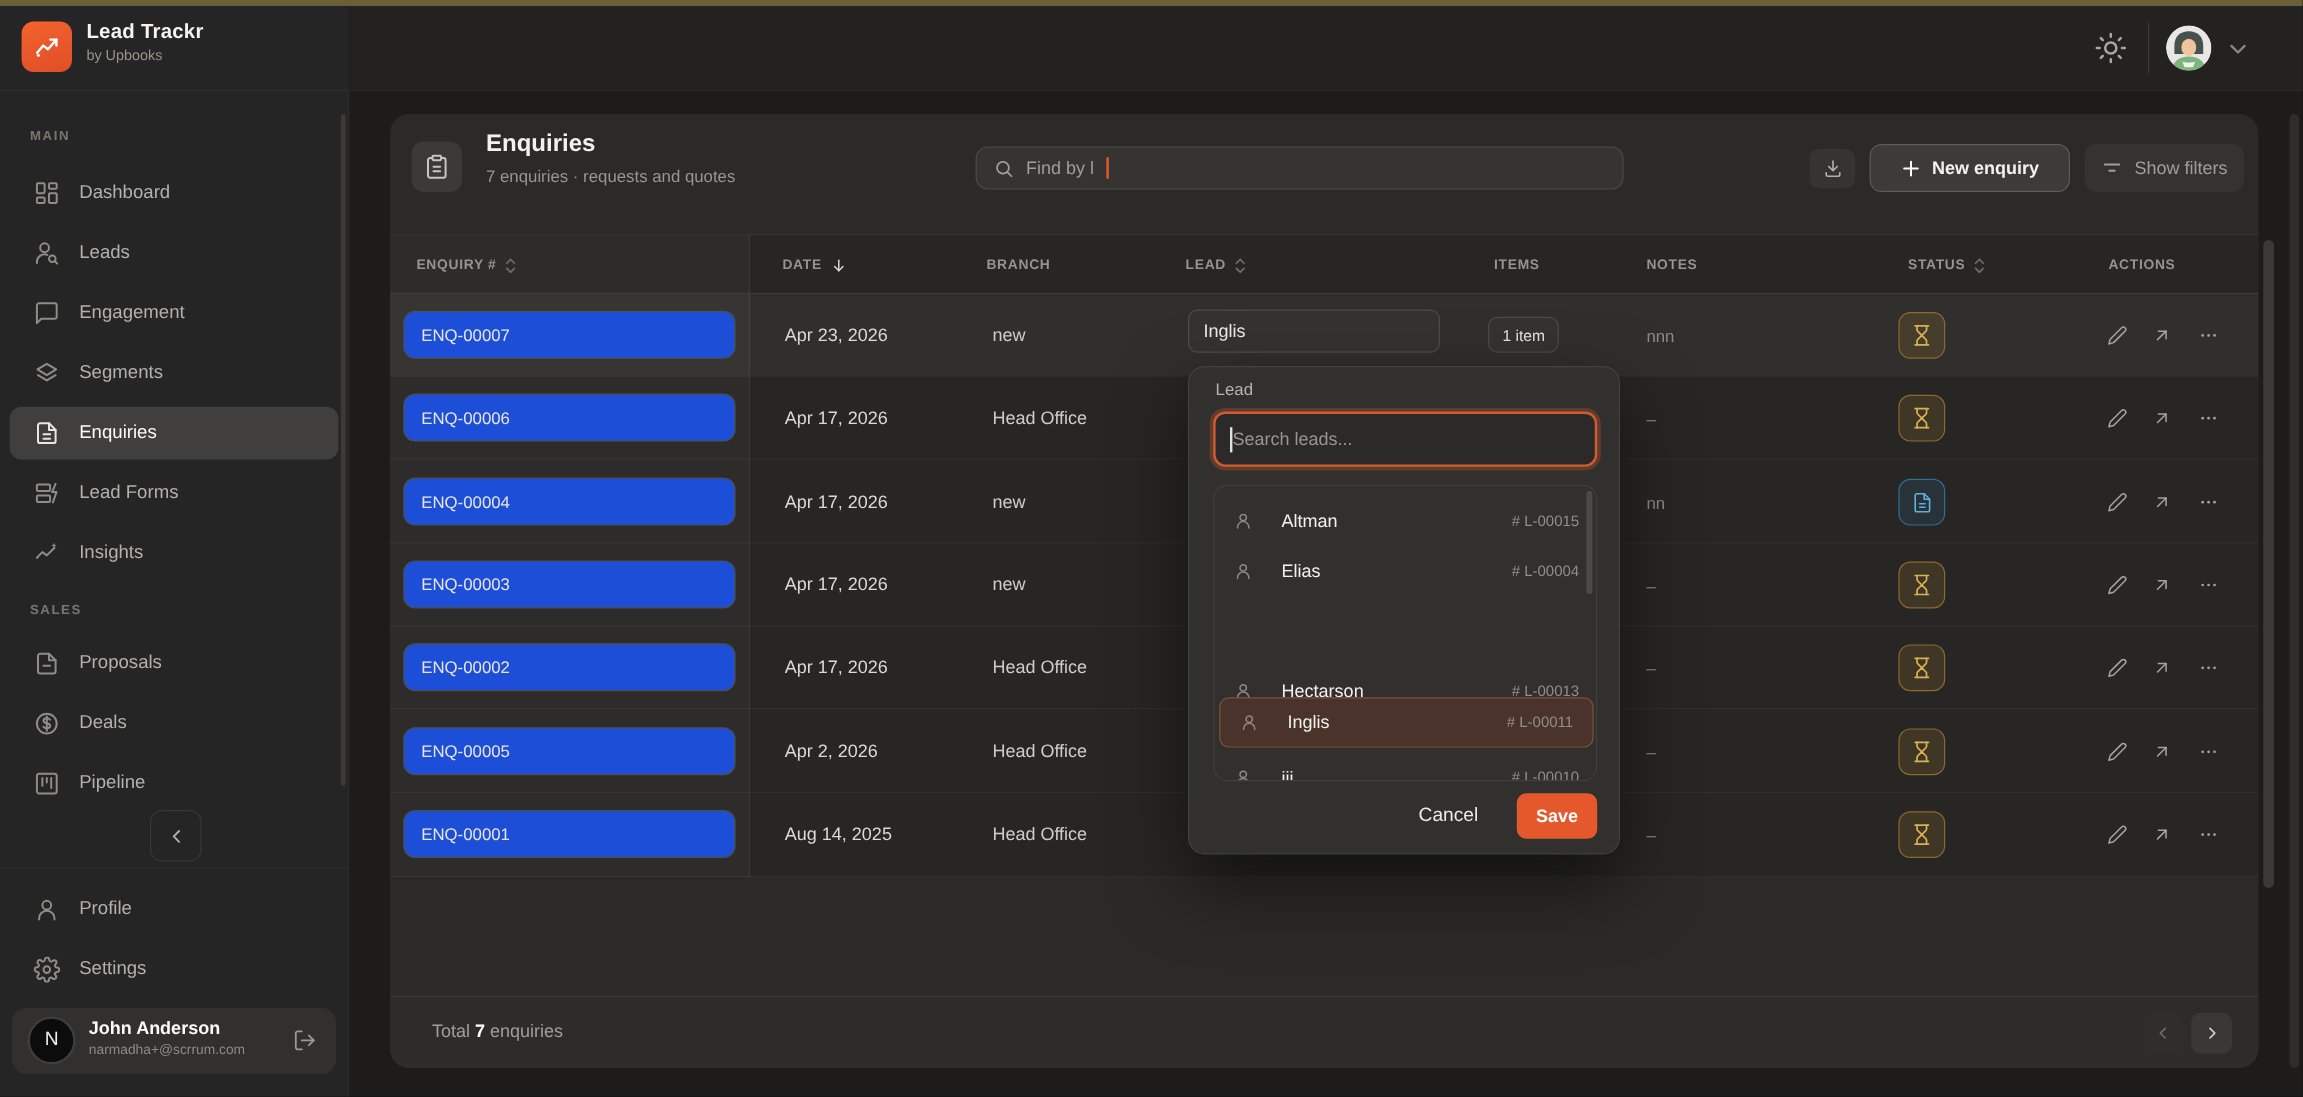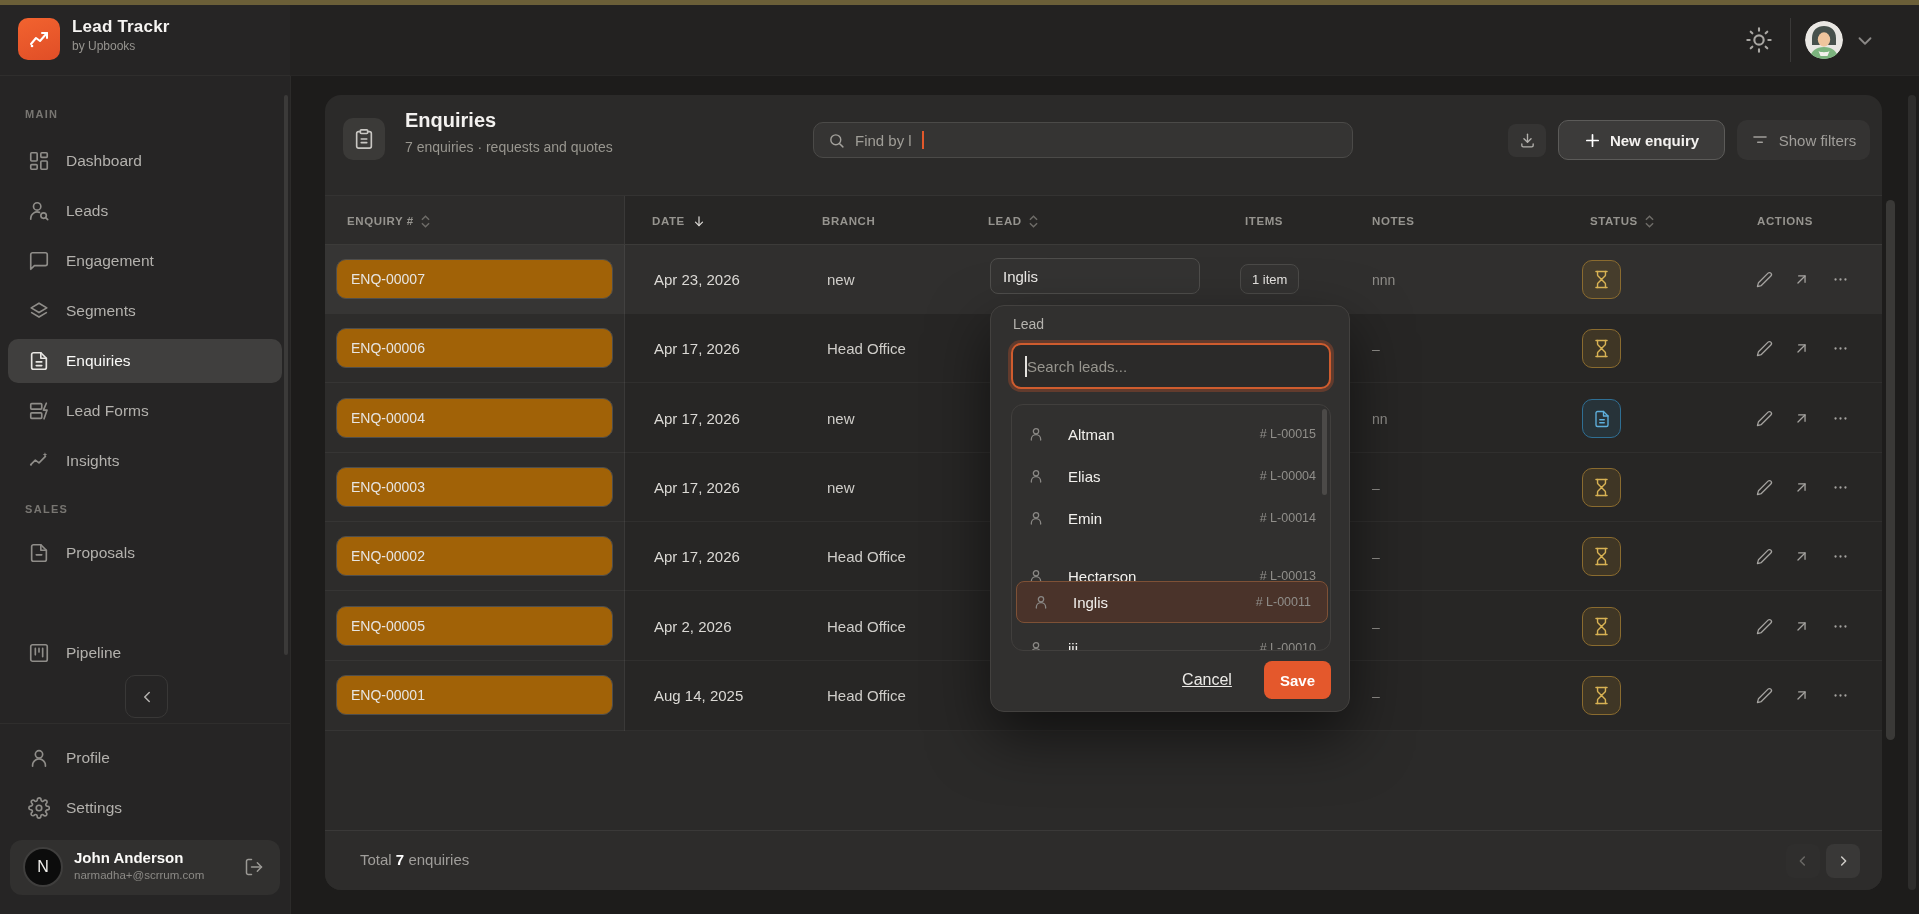--- a/index.html
+++ b/index.html
@@ -68,21 +68,21 @@
 
   
   .table-bg{position:absolute;left:300px;top:100px;width:1257px;height:536px;background:#272625;}
   .enqcol-bg{position:absolute;left:0;top:100px;width:300px;height:536px;background:#2d2c2b;border-right:1px solid #3a3938;box-sizing:border-box;}
   .thead{position:absolute;left:0;top:100px;width:1557px;height:50px;border-top:1px solid #343332;border-bottom:1px solid #3c3b39;box-sizing:border-box;}
   .th{position:absolute;top:0;height:50px;display:flex;align-items:center;gap:7px;font-size:11.5px;font-weight:700;
     letter-spacing:.6px;color:#96948f;cursor:pointer;}
   .sorticons{display:flex;flex-direction:column;gap:1px;color:#6e6c68;}
   .t-row{position:absolute;left:0;width:1557px;height:69px;border-bottom:1px solid rgba(255,255,255,0.045);box-sizing:border-box;}
   .row-hl{position:absolute;inset:0;background:rgba(255,255,255,0.045);}
-  .pill{position:absolute;left:11px;top:14px;width:277px;height:40px;border-radius:10px;background:#a16207;
+  .pill{position:absolute;left:11px;top:14px;width:277px;height:40px;border-radius:10px;background:#1d4ed8;
     border:1px solid #4f4e4c;box-sizing:border-box;display:flex;align-items:center;padding-left:14px;
     font-size:14px;color:#e7e5e2;cursor:text;}
   .cell{position:absolute;top:0;height:69px;display:flex;align-items:center;font-size:15px;}
   .c-date{left:329px;color:#dbd9d5;text-align:center;}
   .c-branch{left:502px;color:#cfcdc9;}
   .c-notes{left:1047px;font-size:14px;color:#8e8c88;}
   .lead-input{position:absolute;left:665px;top:13px;width:210px;height:36px;background:#343332;border:1px solid #4f4e4c;
     border-radius:8px;box-sizing:border-box;display:flex;align-items:center;padding-left:12px;font-size:15px;color:#edebe8;cursor:text;}
   .items-chip{position:absolute;left:915px;top:19px;height:30px;border-radius:8px;background:#343332;border:1px solid #4b4a48;
     box-sizing:border-box;display:flex;align-items:center;padding:0 11px;font-size:13px;color:#e6e4e1;}
@@ -115,21 +115,21 @@
   .pop-list{position:absolute;left:20px;top:98px;width:320px;height:247px;border:1px solid #413f3d;border-radius:12px;
     box-sizing:border-box;overflow:hidden;}
   .opt{position:absolute;left:0;width:320px;height:42px;display:flex;align-items:center;gap:24px;
     padding:0 16px;box-sizing:border-box;cursor:pointer;}
   .opt .ic{width:16px;height:16px;color:#8a8885;flex:0 0 16px;}
   .opt .nm{font-size:15px;color:#f2f0ed;flex:1;}
   .opt .cd{font-size:12.5px;color:#908e8a;margin-left:28px;}
   .opt.selected{left:4px;width:312px;border-radius:8px;background:#4a332a;border:1px solid #7e5136;box-sizing:border-box;}
   .list-thumb{position:absolute;right:3px;top:4px;width:5px;height:86px;border-radius:3px;background:#4c4a48;}
   .cancel-btn{position:absolute;left:175px;top:355px;width:82px;height:38px;display:flex;align-items:center;
-    justify-content:center;font-size:16px;color:#eceae7;cursor:pointer;text-decoration:underline;}
+    justify-content:center;font-size:16px;color:#eceae7;cursor:pointer;}
   .save-btn{position:absolute;left:273px;top:355px;width:67px;height:38px;border-radius:8px;background:#e4582c;
     display:flex;align-items:center;justify-content:center;font-size:15px;font-weight:600;color:#fff;cursor:pointer;}
 
   
   .tbl-scroll{left:1886px;top:200px;width:9px;height:540px;border-radius:5px;background:#3a3937;}
   .page-scroll{left:1908px;top:95px;width:8px;height:795px;border-radius:4px;background:#2e2d2c;}
 </style>
 </head>
 <body>
 
@@ -227,20 +227,30 @@
 
     <div class="sb-item" style="top:526px">
       <span class="ic">
           <svg viewBox="0 0 24 24" fill="none" stroke="currentColor" stroke-width="1.8" stroke-linecap="round" stroke-linejoin="round">
             <path d="M14 3H6a2 2 0 0 0-2 2v14a2 2 0 0 0 2 2h12a2 2 0 0 0 2-2V9Z"></path>
             <path d="M14 3v6h6"></path>
             <path d="M9 14h6"></path>
           </svg>
         </span>
       <span class="lbl">Proposals</span>
+    </div>
+    <div class="sb-item" style="top:576px">
+      <span class="ic">
+          <svg viewBox="0 0 24 24" fill="none" stroke="currentColor" stroke-width="1.8" stroke-linecap="round" stroke-linejoin="round">
+            <circle cx="12" cy="12" r="9"></circle>
+            <path d="M15 8.5c-.6-.8-1.7-1.3-3-1.3-1.8 0-3 .9-3 2.2 0 1.4 1.3 1.9 3 2.3s3 .9 3 2.3c0 1.3-1.2 2.2-3 2.2-1.3 0-2.4-.5-3-1.3"></path>
+            <path d="M12 5.5v13"></path>
+          </svg>
+        </span>
+      <span class="lbl">Deals</span>
     </div>
     <div class="sb-item" style="top:626px">
       <span class="ic">
           <svg viewBox="0 0 24 24" fill="none" stroke="currentColor" stroke-width="1.8" stroke-linecap="round" stroke-linejoin="round">
             <rect x="3" y="3" width="18" height="18" rx="2"></rect>
             <path d="M8 7v7M12 7v4M16 7v9"></path>
           </svg>
         </span>
       <span class="lbl">Pipeline</span>
     </div>
@@ -719,30 +729,20 @@
       <div class="opt" style="top:50px">
         <span class="ic">
             <svg viewBox="0 0 24 24" fill="none" stroke="currentColor" stroke-width="1.9" stroke-linecap="round" stroke-linejoin="round">
               <circle cx="12" cy="8" r="4"></circle>
               <path d="M5 21v-1a7 7 0 0 1 14 0v1"></path>
             </svg>
           </span>
         <span class="nm">Elias</span>
         <span class="cd"># L-00004</span>
       </div>
-      <div class="opt" style="top:92px">
-        <span class="ic">
-            <svg viewBox="0 0 24 24" fill="none" stroke="currentColor" stroke-width="1.9" stroke-linecap="round" stroke-linejoin="round">
-              <circle cx="12" cy="8" r="4"></circle>
-              <path d="M5 21v-1a7 7 0 0 1 14 0v1"></path>
-            </svg>
-          </span>
-        <span class="nm">Emin</span>
-        <span class="cd"># L-00014</span>
-      </div>
       <div class="opt" style="top:150px">
         <span class="ic">
             <svg viewBox="0 0 24 24" fill="none" stroke="currentColor" stroke-width="1.9" stroke-linecap="round" stroke-linejoin="round">
               <circle cx="12" cy="8" r="4"></circle>
               <path d="M5 21v-1a7 7 0 0 1 14 0v1"></path>
             </svg>
           </span>
         <span class="nm">Hectarson</span>
         <span class="cd"># L-00013</span>
       </div>

